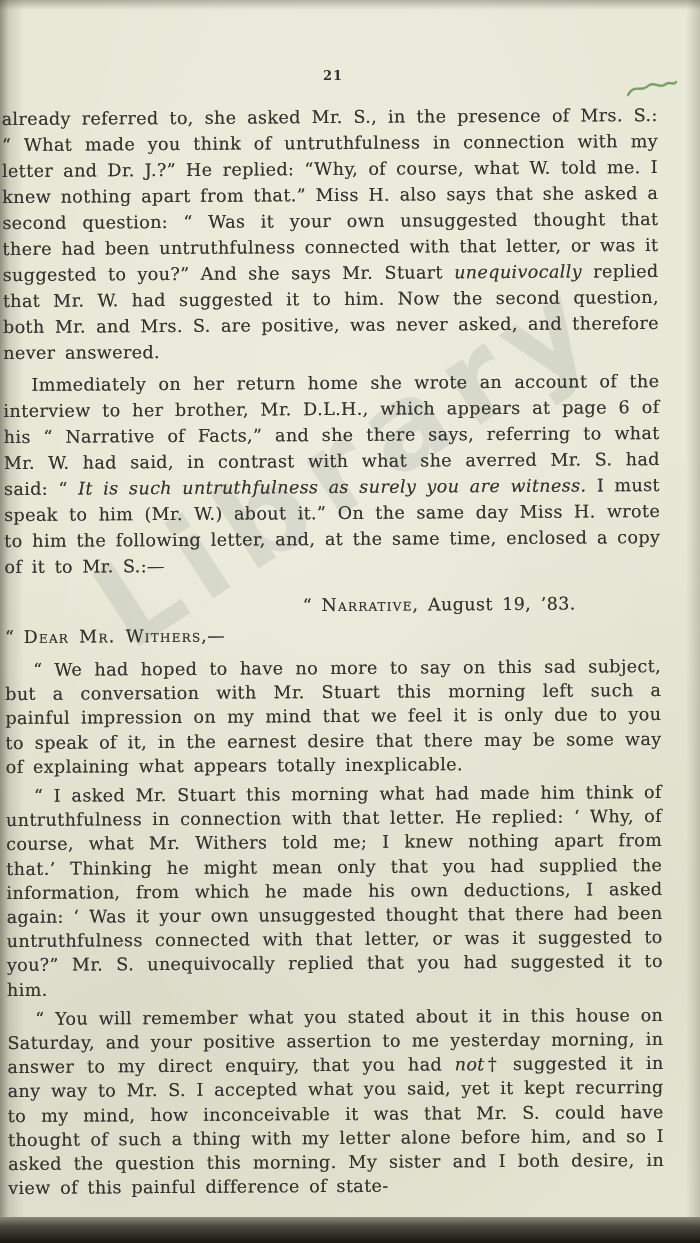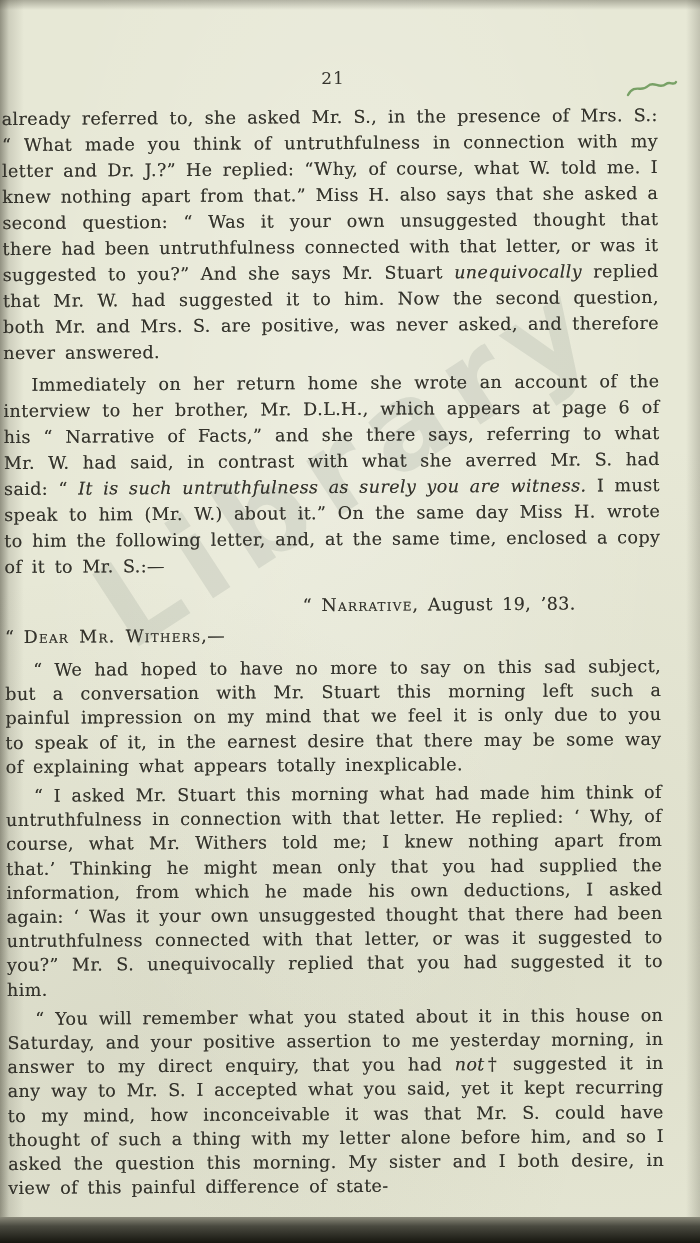--- a/index.html
+++ b/index.html
@@ -29,21 +29,21 @@
     font-family:"DejaVu Sans","Liberation Sans",sans-serif;
     font-size:118px;font-weight:bold;letter-spacing:14px;
     color:rgba(100,115,108,0.14);
     white-space:nowrap;
     pointer-events:none;
     user-select:none;
   }
   .pen-mark{position:absolute;left:626px;top:78px;}
   .page-number{
     position:absolute;top:68px;left:5px;width:656px;
-    text-align:center;font-weight:normal;font-size:17px;letter-spacing:1px;
+    text-align:center;font-weight:bold;font-size:13px;letter-spacing:1px;
   }
   .text-block{
     position:absolute;top:104px;left:5px;width:656px;
     transform:rotate(-0.35deg);
     text-align:justify;
     font-size:17.5px;line-height:26px;
     letter-spacing:0.4px;word-spacing:3.5px;
     text-shadow:0 0 0.5px rgba(45,44,36,0.55);
   }
   .para{margin:0;}

